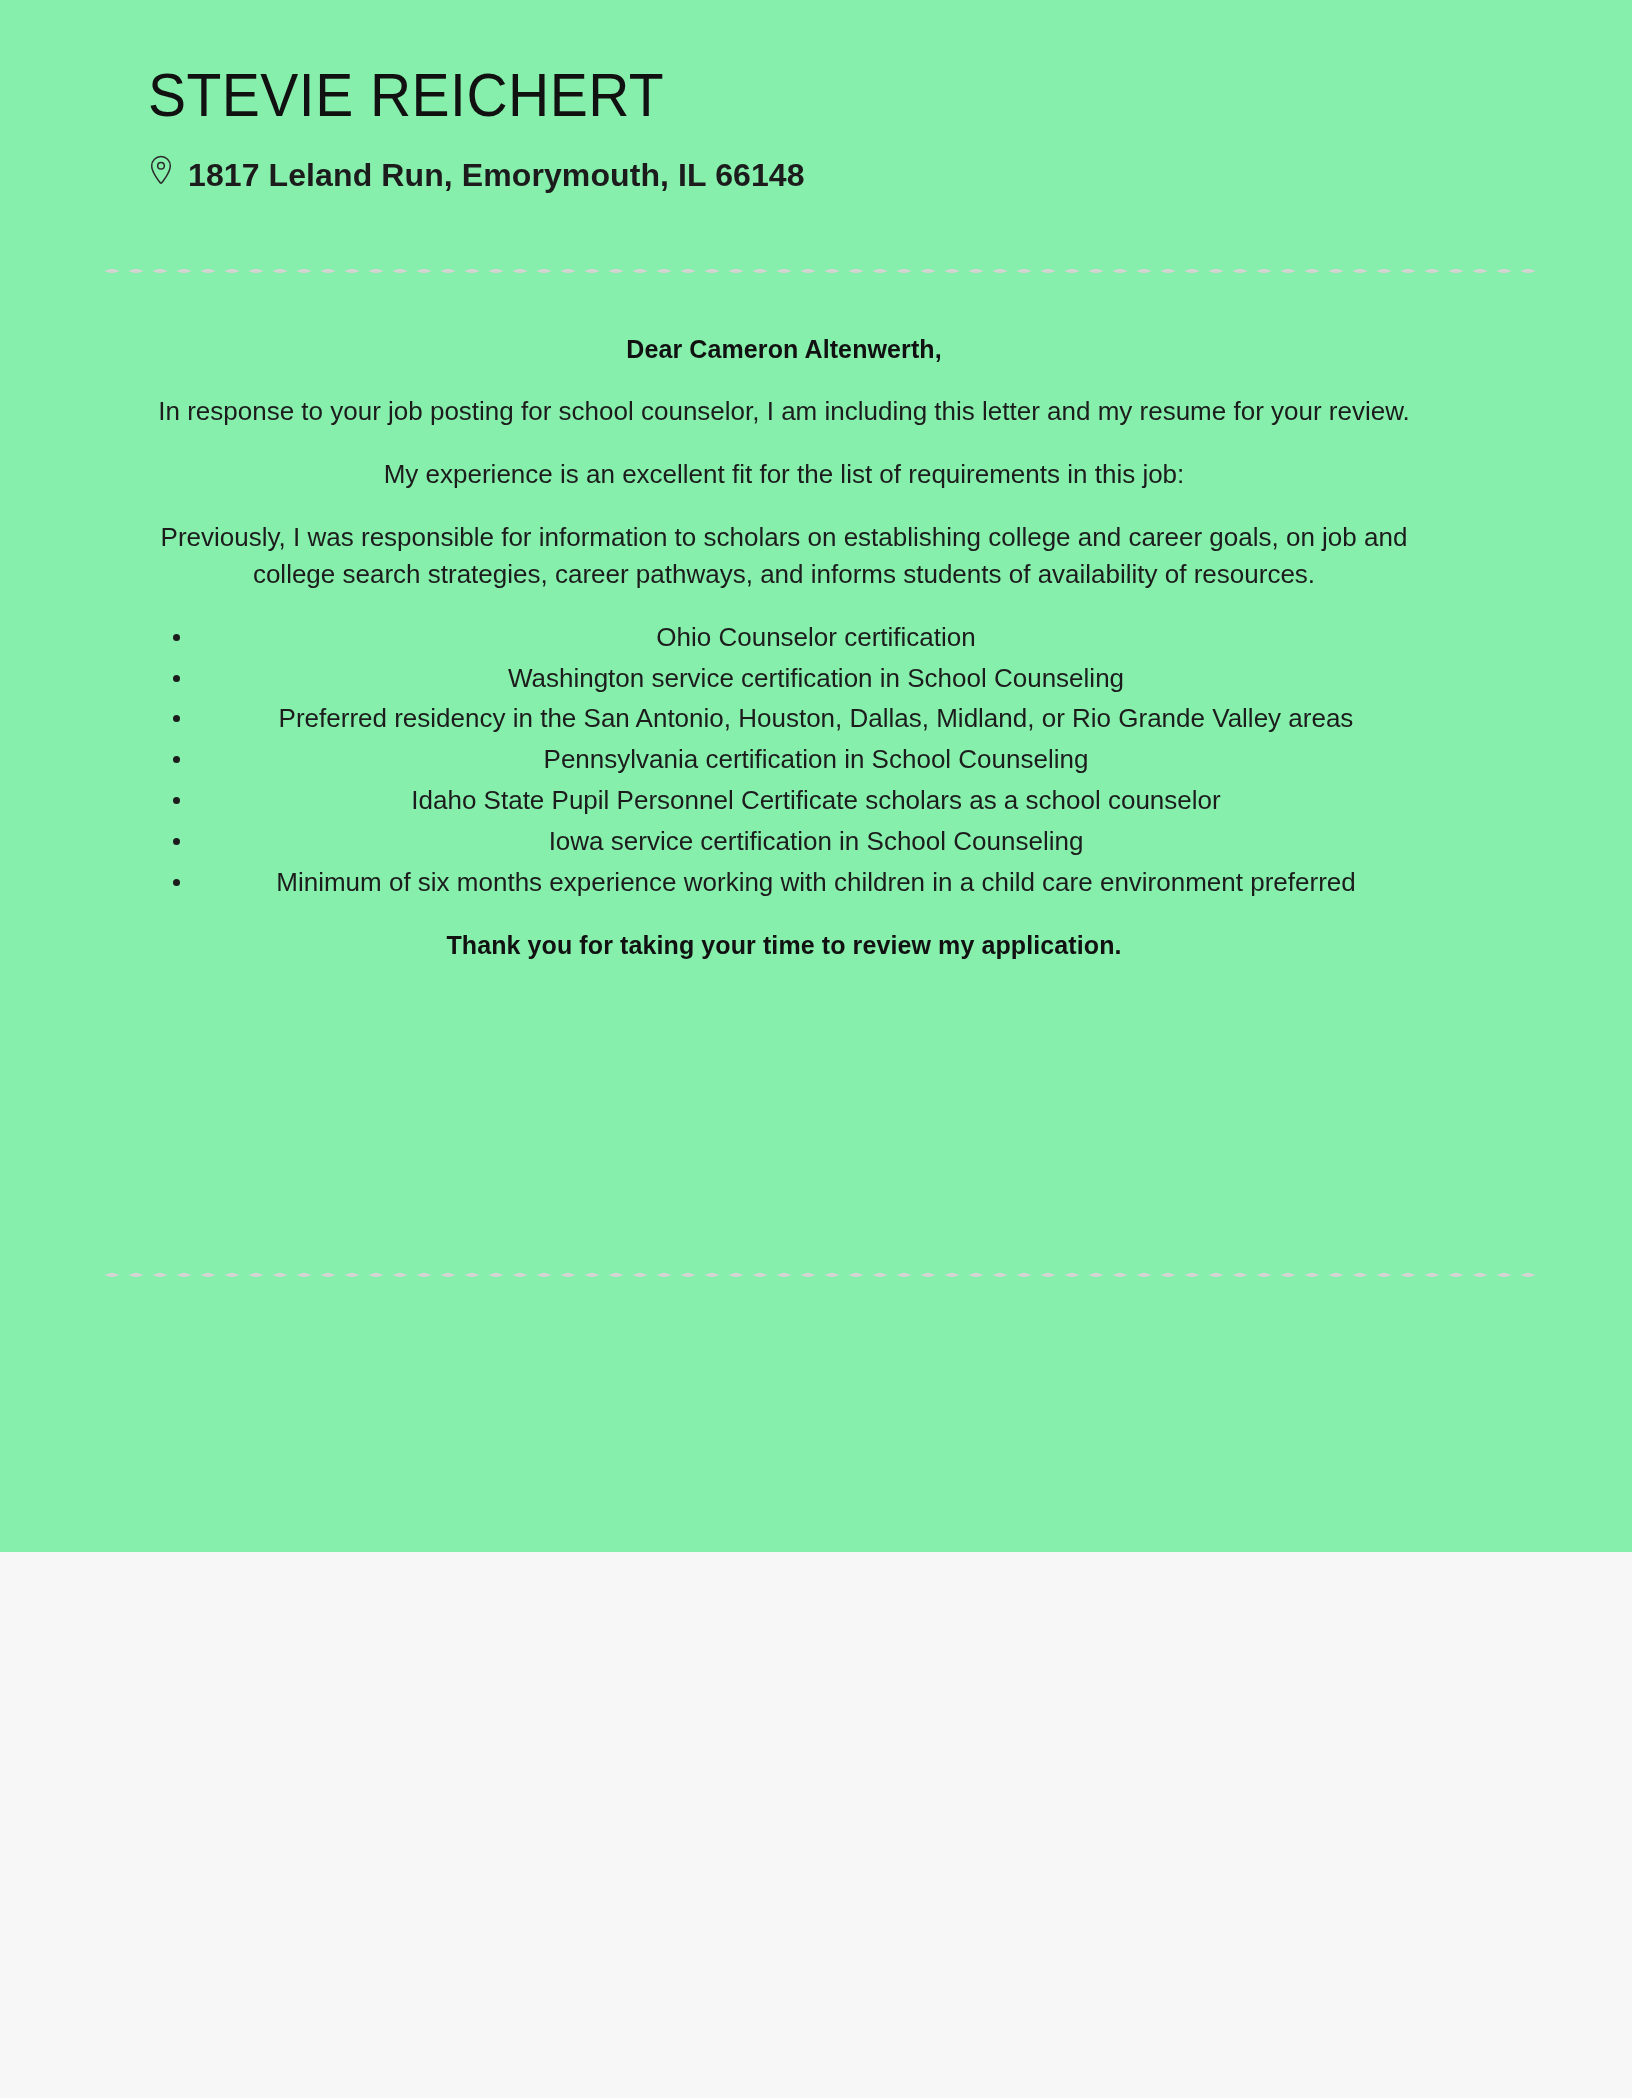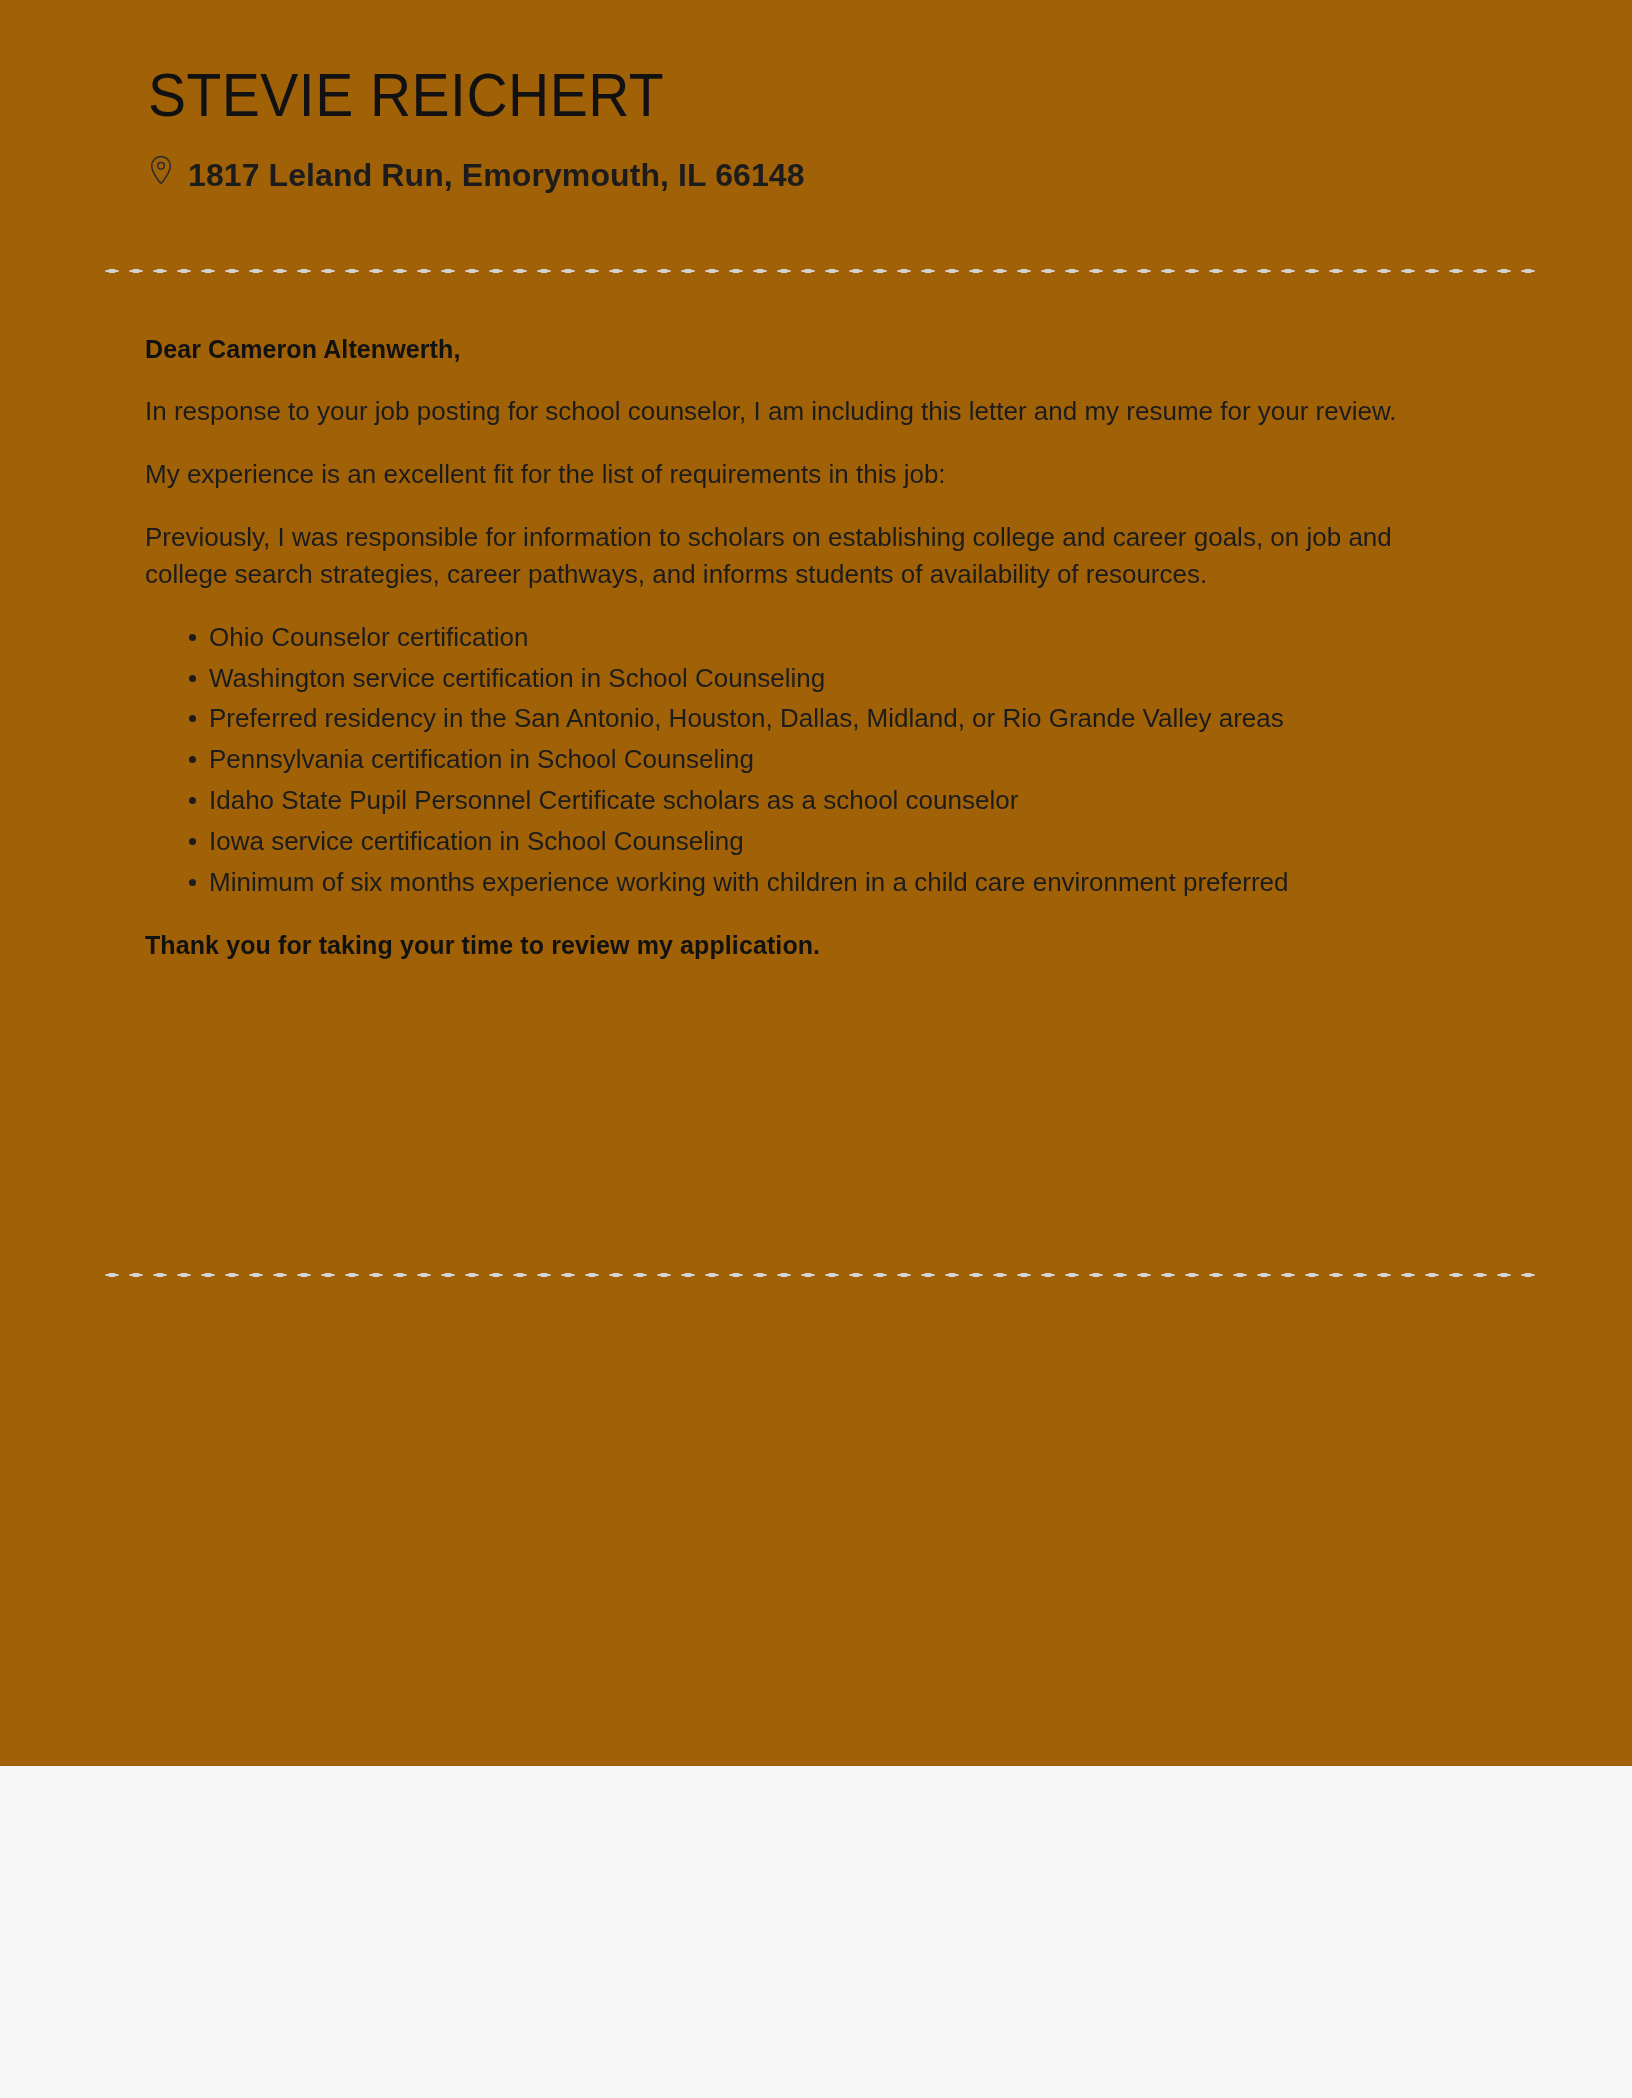--- a/index.html
+++ b/index.html
@@ -11,23 +11,23 @@
     height: 2098px;
     background: #f7f7f7;
     font-family: "Liberation Sans", sans-serif;
     color: #1a1a1a;
     -webkit-font-smoothing: antialiased;
   }
 
   .page {
     position: relative;
     width: 1632px;
-    height: 1766px;
+    height: 1552px;
     box-sizing: border-box;
-    background: #a16207;
+    background: #86efac;
   }
 
   
   .header {
     padding: 62px 0 0 148px;
   }
 
   .name {
     font-family: "Liberation Sans Narrow", "Liberation Sans", sans-serif;
     font-size: 62px;
@@ -74,23 +74,24 @@
     background-size: 24px 6px;
     background-repeat: repeat-x;
     background-position: left center;
   }
   .divider-top { top: 268px; }
   .divider-bottom { top: 1272px; }
 
   
   .letter {
     position: absolute;
-    left: 145px;
+    left: 129px;
     top: 335px;
     width: 1310px;
+    text-align: center;
   }
 
   .salutation {
     font-size: 25px;
     font-weight: 700;
     color: #111111;
     margin: 0 0 29px 0;
     letter-spacing: 0.1px;
   }
 

